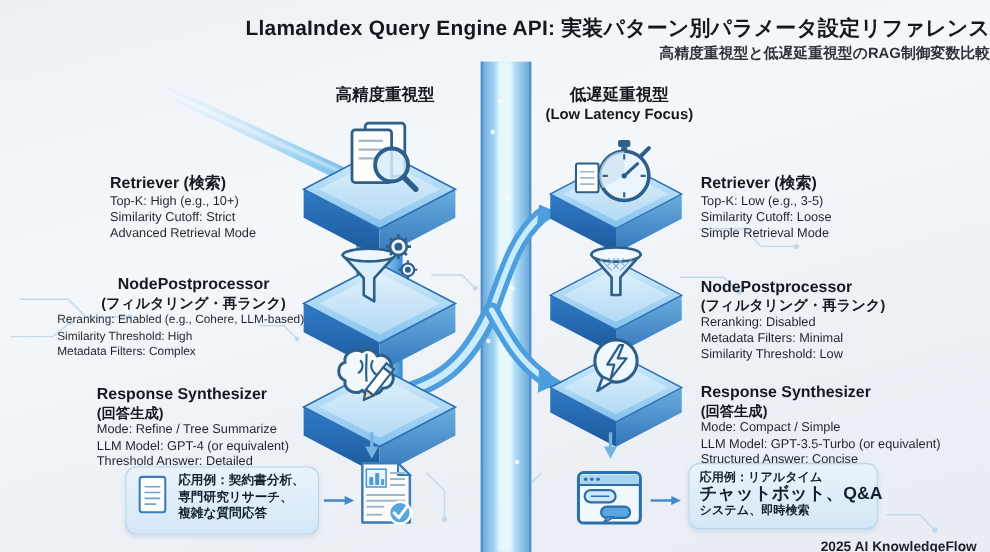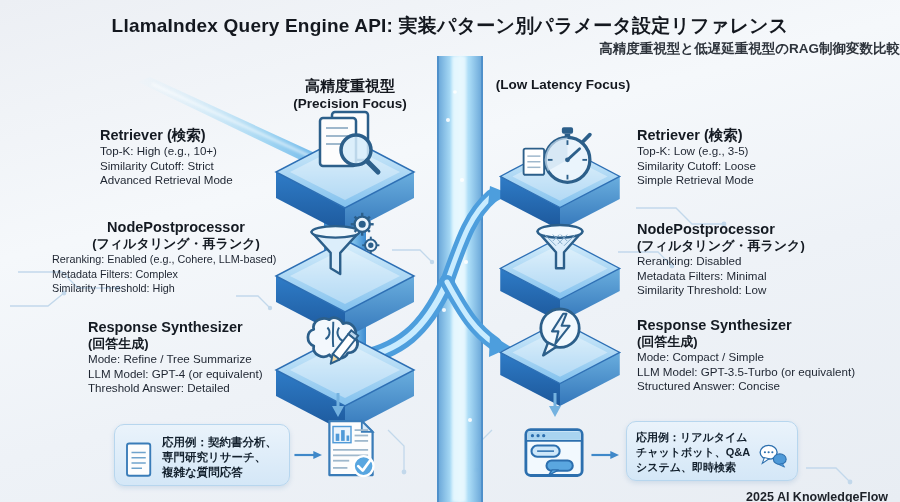--- a/index.html
+++ b/index.html
@@ -1,33 +1,33 @@
 <!DOCTYPE html>
 <html><head>
 <meta charset="utf-8">
 <style>
   html,body{margin:0;padding:0;background:#dfe4ea;font-family:"Liberation Sans","DejaVu Sans",sans-serif;}
   .canvas{position:relative;width:900px;height:502px;overflow:hidden;
     background:linear-gradient(165deg,#eceff4 0%,#f5f8fb 35%,#eef2f7 62%,#e8edf3 100%);}
   .abs{position:absolute;}
   svg{display:block;}
-  .title{position:absolute;top:13px;left:0;width:100%;text-align:center;
+  .title{position:absolute;top:13px;left:0;width:100%;text-align:right;
     font-size:19px;font-weight:800;color:#14181f;letter-spacing:.2px;}
   .subtitle{position:absolute;top:40px;left:0;width:100%;text-align:right;
     font-size:13.5px;font-weight:600;color:#2e343c;}
   .col-head{position:absolute;text-align:center;color:#14181f;}
   .ch-jp{font-size:15px;font-weight:800;text-align:center;}
   .ch-en{font-size:13.5px;font-weight:700;}
   .stxt{position:absolute;color:#1d2430;}
-  .st-title{font-size:14.5px;font-weight:800;color:#141a22;line-height:17px;}
+  .st-title{font-size:14.5px;font-weight:800;color:#141a22;line-height:17px;margin-top:32px;}
   .st-sub{font-size:13px;font-weight:800;color:#141a22;line-height:16px;}
   .st-line{font-size:11.6px;line-height:14.6px;white-space:nowrap;}
   .stxt.small .st-line{font-size:10.8px;}
   .centered .st-title,.centered .st-sub{text-align:center;}
-  .ex-box{position:absolute;display:flex;align-items:flex-end;gap:8px;
+  .ex-box{position:absolute;display:flex;align-items:flex-start;gap:8px;
     background:linear-gradient(180deg,#eaf3fb 0%,#d4e7f7 100%);
     border:1.5px solid #b7d6ee;border-radius:10px;padding:5px 9px;box-sizing:border-box;
     box-shadow:0 2px 5px rgba(80,130,180,.18);}
   .ex-text{font-size:11.5px;font-weight:700;color:#13202d;line-height:15px;white-space:nowrap;}
   .footer{position:absolute;top:490px;right:12px;font-size:12.5px;font-weight:700;color:#1c2128;}
 </style>
 </head>
 <body>
 
 <div class="canvas">
@@ -127,23 +127,23 @@
       <polygon points="490,186 510,194 488,206" fill="#4d9edd" stroke="none"></polygon>
       <polygon points="490,334 511,347 489,357" fill="#4d9edd" stroke="none"></polygon>
     </g>
   </svg>
 
   <div class="title">LlamaIndex Query Engine API: 実装パターン別パラメータ設定リファレンス</div>
   <div class="subtitle">高精度重視型と低遅延重視型のRAG制御変数比較</div>
 
   <div class="col-head" style="left:265px;top:77px;width:170px">
     <div class="ch-jp">高精度重視型</div>
-    <div class="ch-en">(Precision Focus)</div>
   </div>
   <div class="col-head" style="left:478px;top:77px;width:170px">
+    <div class="ch-jp">低遅延重視型</div>
     <div class="ch-en">(Low Latency Focus)</div>
   </div>
 
   <svg class="abs" style="left:270px;top:130px" width="150" height="112" viewBox="0 0 150 112">
     <polygon points="6,42 75,78 75,104 6,68" fill="url(#sideL)"></polygon>
     <polygon points="144,42 75,78 75,104 144,68" fill="url(#sideR)"></polygon>
     <polygon points="75,6 144,42 75,78 6,42" fill="url(#topGrad)" stroke="#2d6fb4" stroke-width="1.5"></polygon>
     <polygon points="75,14 130,42 75,70 20,42" fill="#ffffff" opacity="0.35"></polygon>
   </svg>
   <svg class="abs" style="left:270px;top:234px" width="150" height="112" viewBox="0 0 150 112">
@@ -273,22 +273,22 @@
   <div class="stxt" style="left:100px;top:127px;width:205px">
     <div class="st-title">Retriever (検索)</div>
     <div class="st-line">Top-K: High (e.g., 10+)</div>
     <div class="st-line">Similarity Cutoff: Strict</div>
     <div class="st-line">Advanced Retrieval Mode</div>
   </div>
   <div class="stxt small centered" style="left:52px;top:219px;width:248px">
     <div class="st-title">NodePostprocessor</div>
     <div class="st-sub">(フィルタリング・再ランク)</div>
     <div class="st-line">Reranking: Enabled (e.g., Cohere, LLM-based)</div>
+    <div class="st-line">Similarity Threshold: High</div>
     <div class="st-line">Metadata Filters: Complex</div>
-    <div class="st-line">Similarity Threshold: High</div>
   </div>
   <div class="stxt" style="left:88px;top:319px;width:220px">
     <div class="st-title">Response Synthesizer</div>
     <div class="st-sub">(回答生成)</div>
     <div class="st-line">Mode: Refine / Tree Summarize</div>
     <div class="st-line">LLM Model: GPT-4 (or equivalent)</div>
     <div class="st-line">Threshold Answer: Detailed</div>
   </div>
 
   <div class="stxt" style="left:637px;top:127px;width:250px">
@@ -377,21 +377,21 @@
     <rect x="24" y="36" width="28" height="11" rx="5.5" fill="#5aa7e0" stroke="#2c6fae" stroke-width="2.2"></rect>
     <polygon points="30,46 26,52 37,46" fill="#5aa7e0" stroke="#2c6fae" stroke-width="1.5"></polygon>
   </svg>
   <svg class="abs" style="left:590px;top:449px" width="29" height="12" viewBox="0 0 40 12">
     <line x1="2" y1="6" x2="29" y2="6" stroke="#3f88c9" stroke-width="3"></line>
     <polygon points="28,0.5 40,6 28,11.5" fill="#3f88c9"></polygon>
   </svg>
   <div class="ex-box" style="left:626px;top:421px;width:172px;height:60px">
     <div>
       <div class="ex-text" style="font-size:11px">応用例：リアルタイム</div>
-      <div class="ex-text" style="font-size:11px">チャットボット、Q&amp;A</div>
+      <div class="ex-text" style="font-size:16px">チャットボット、Q&amp;A</div>
       <div class="ex-text" style="font-size:11px">システム、即時検索</div>
     </div>
     <svg width="48" height="38" viewBox="0 0 56 44">
       <ellipse cx="20" cy="15" rx="16" ry="13" fill="#ffffff" stroke="#2c6fae" stroke-width="2.5"></ellipse>
       <path d="M12 25 L8 36 L21 27 Z" fill="#ffffff" stroke="#2c6fae" stroke-width="2"></path>
       <g fill="#2c6fae">
           <circle cx="13" cy="15" r="2"></circle>
           <circle cx="20" cy="15" r="2"></circle>
           <circle cx="27" cy="15" r="2"></circle>
         </g>

